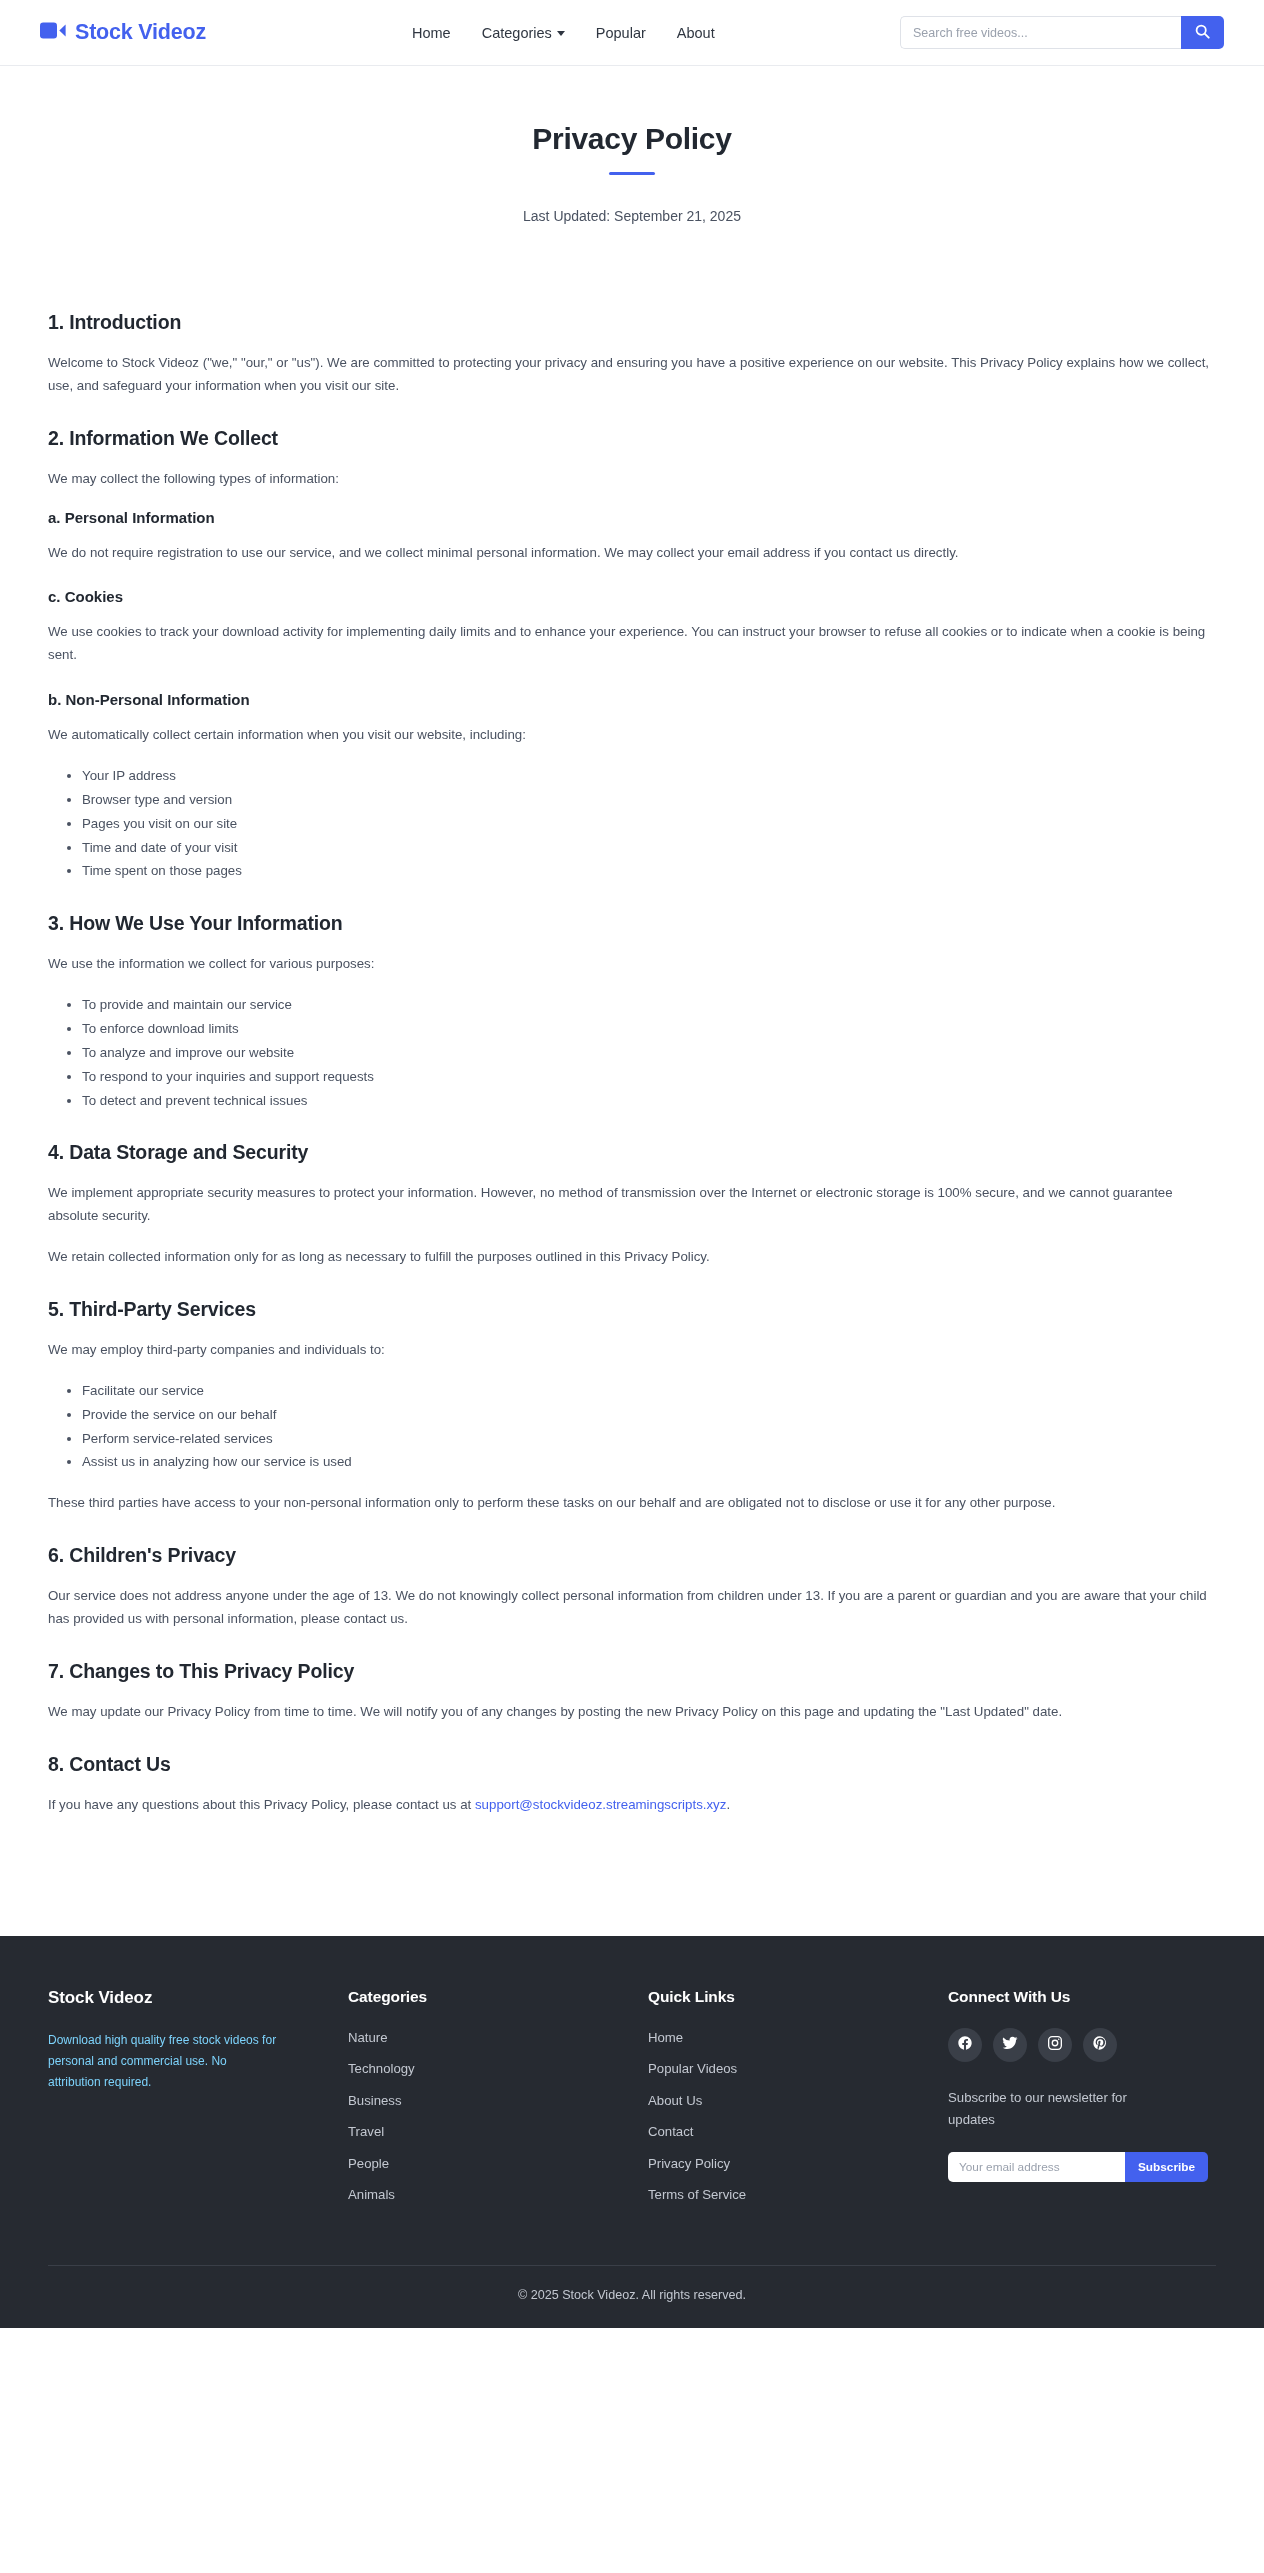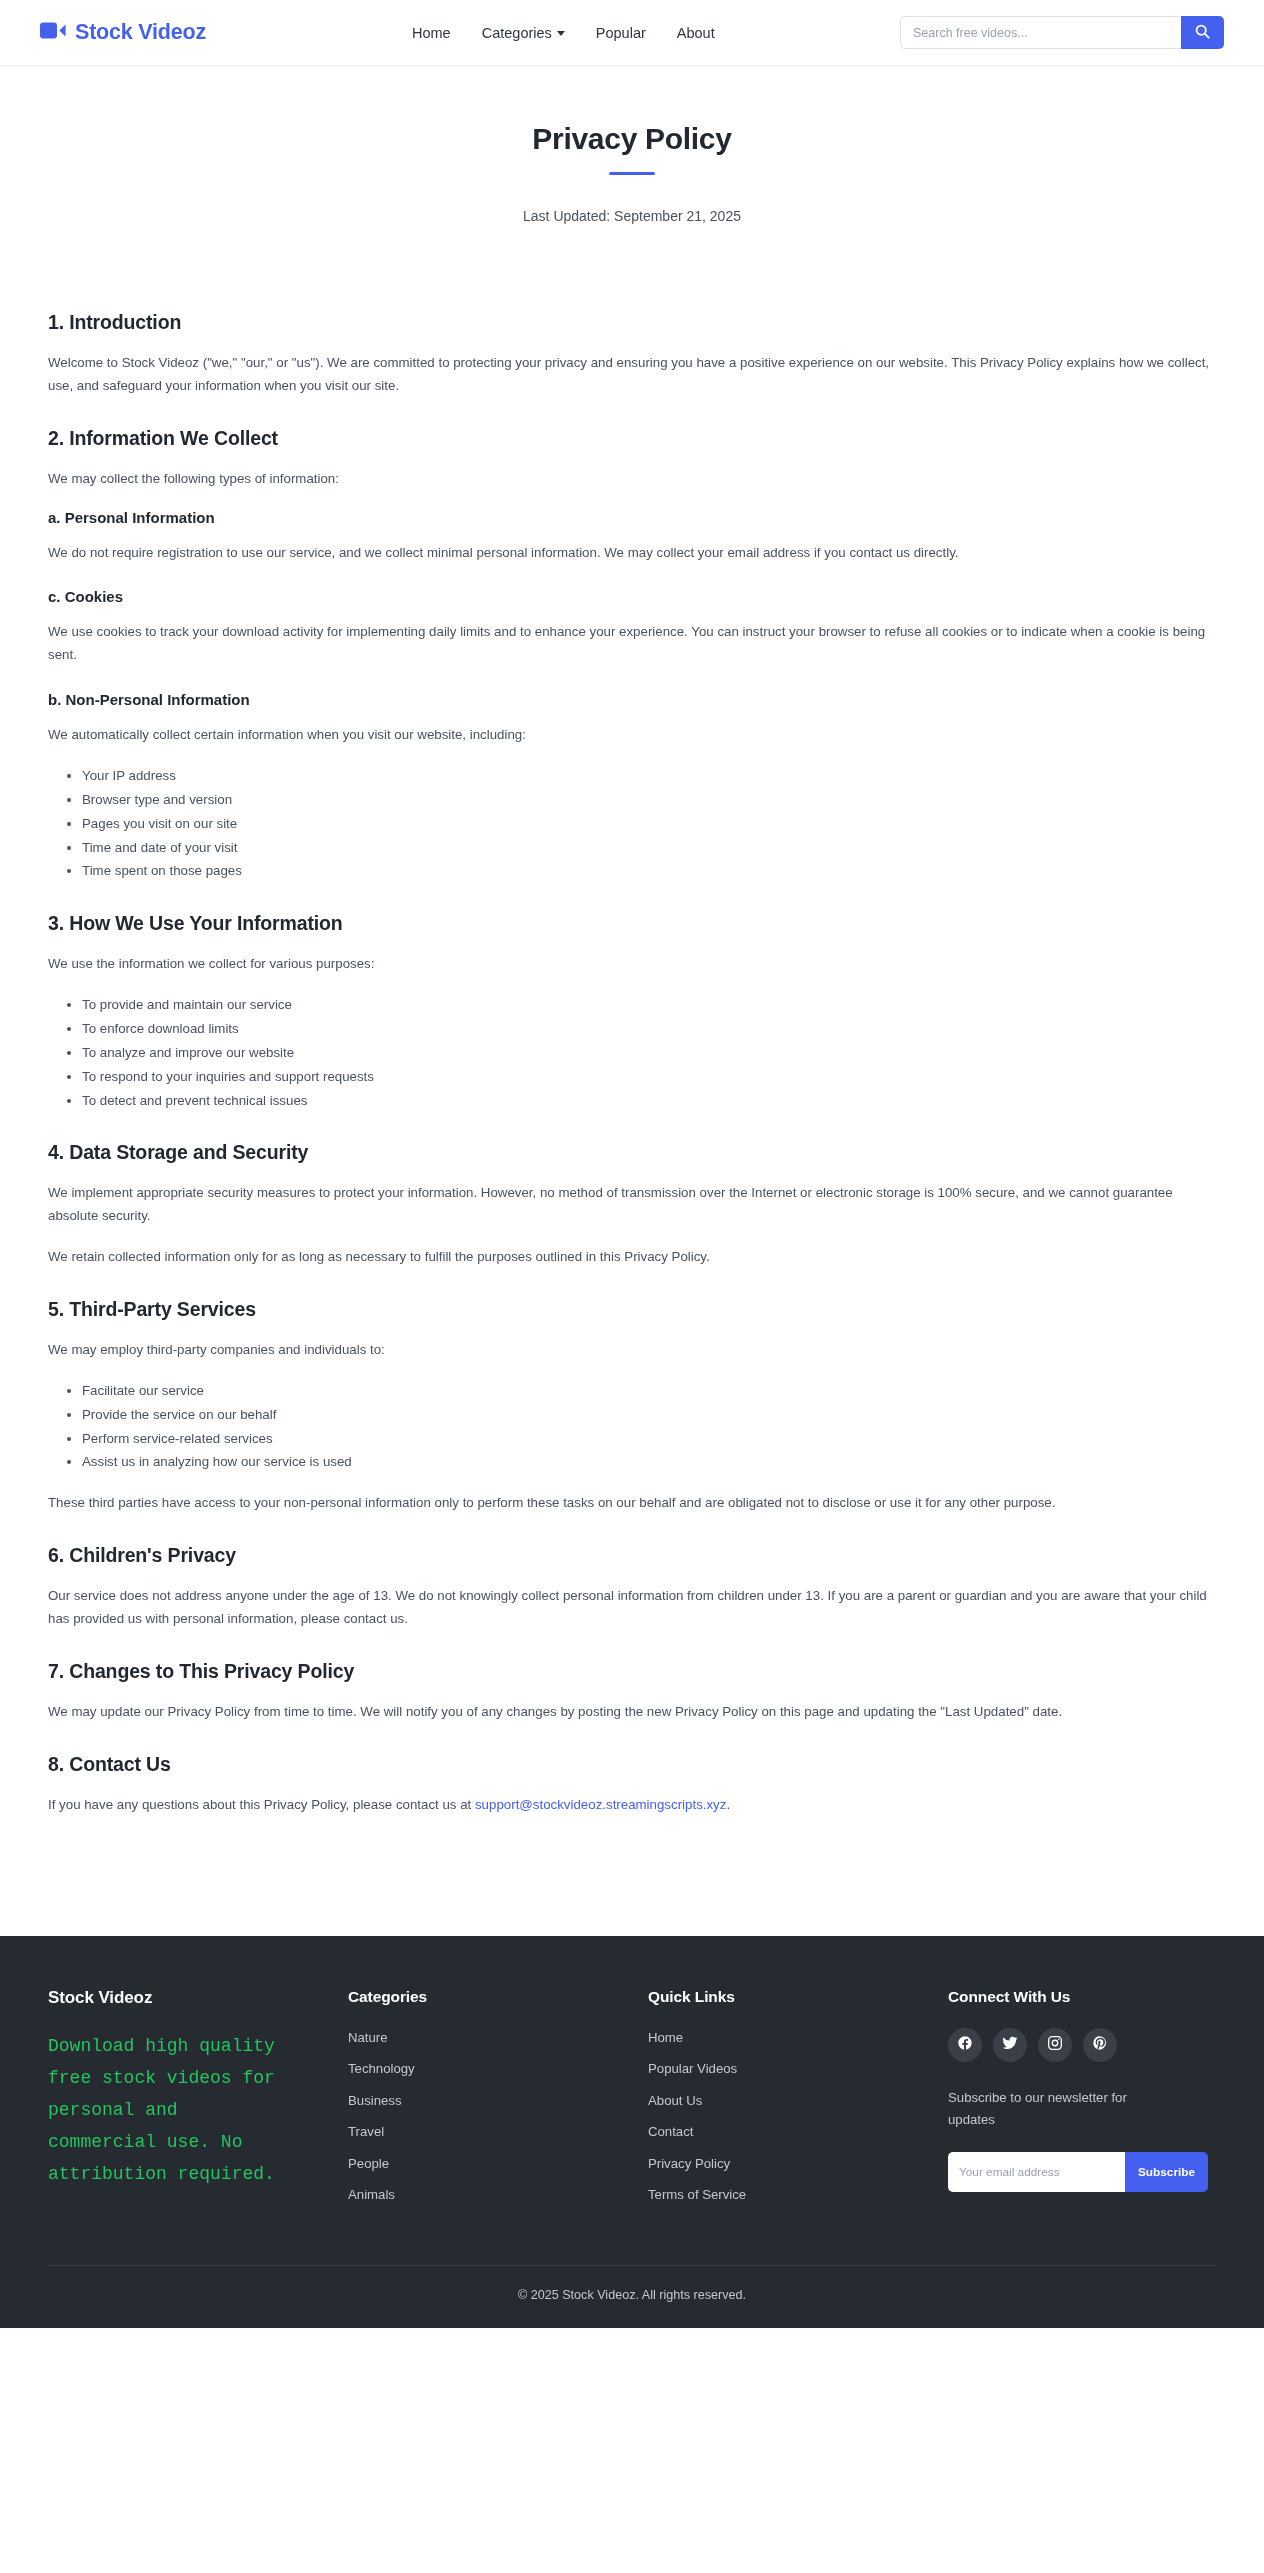--- a/index.html
+++ b/index.html
@@ -176,25 +176,24 @@
 
   .footer-heading {
     font-size: 17px;
     font-weight: bold;
     color: #ffffff;
     margin-bottom: 22px;
     letter-spacing: -0.1px;
   }
   .footer-heading.small { font-size: 15.5px; }
   .footer-desc {
-    font-size: 18px;
+    font-size: 12px;
     line-height: 1.78;
-    color: #22c55e;
+    color: #7dd3fc;
     max-width: 230px;
-    font-family: Liberation Mono, monospace;
   }
   .footer-list { list-style: none; }
   .footer-list li { margin-bottom: 13.5px; }
   .footer-list a {
     font-size: 13.2px;
     color: #c3c8d1;
     text-decoration: none;
   }
 
   .social-row {
@@ -214,21 +213,21 @@
   }
   .newsletter-text {
     font-size: 13.2px;
     line-height: 1.72;
     color: #c3c8d1;
     margin-bottom: 20px;
     max-width: 200px;
   }
   .subscribe-form {
     display: flex;
-    height: 40px;
+    height: 30px;
     width: 238px;
     margin-top: 8px;
   }
   .subscribe-input {
     flex: 1;
     border: none;
     border-radius: 5px 0 0 5px;
     padding: 0 11px;
     font-size: 11.8px;
     font-family: "Liberation Sans", sans-serif;

